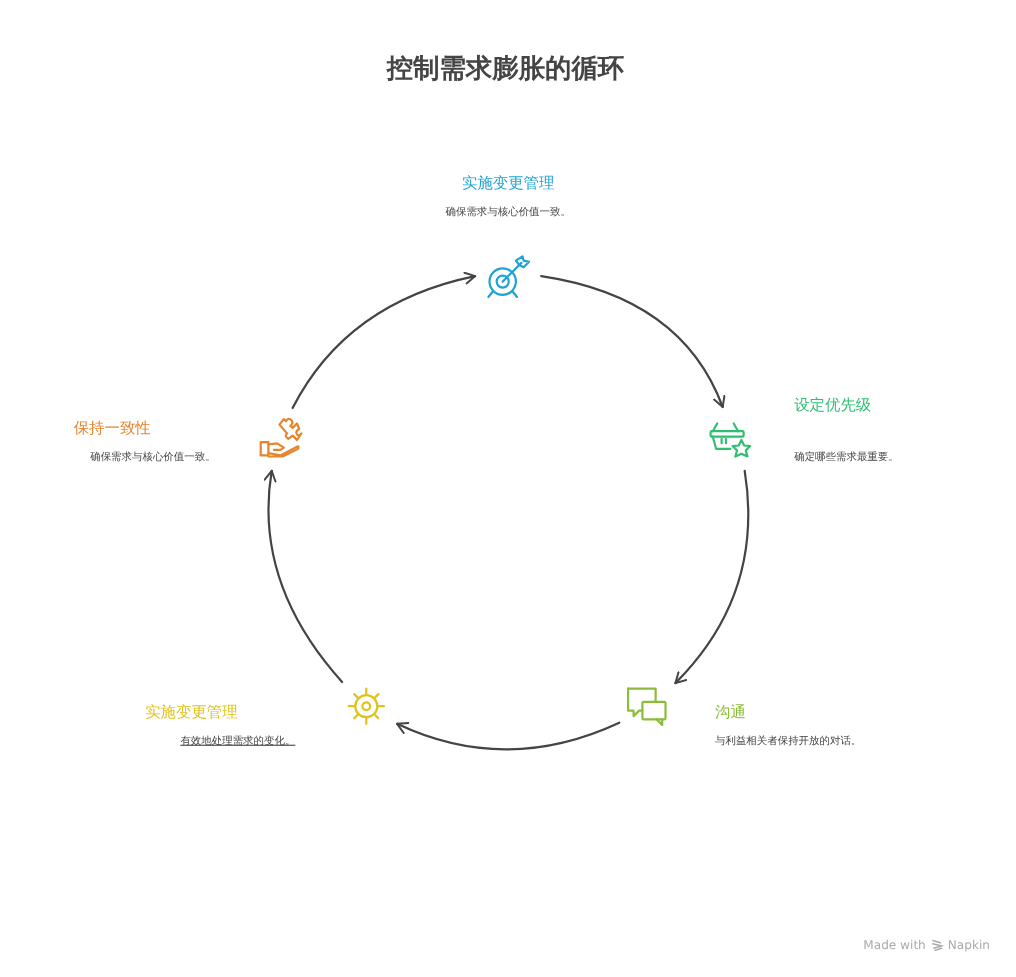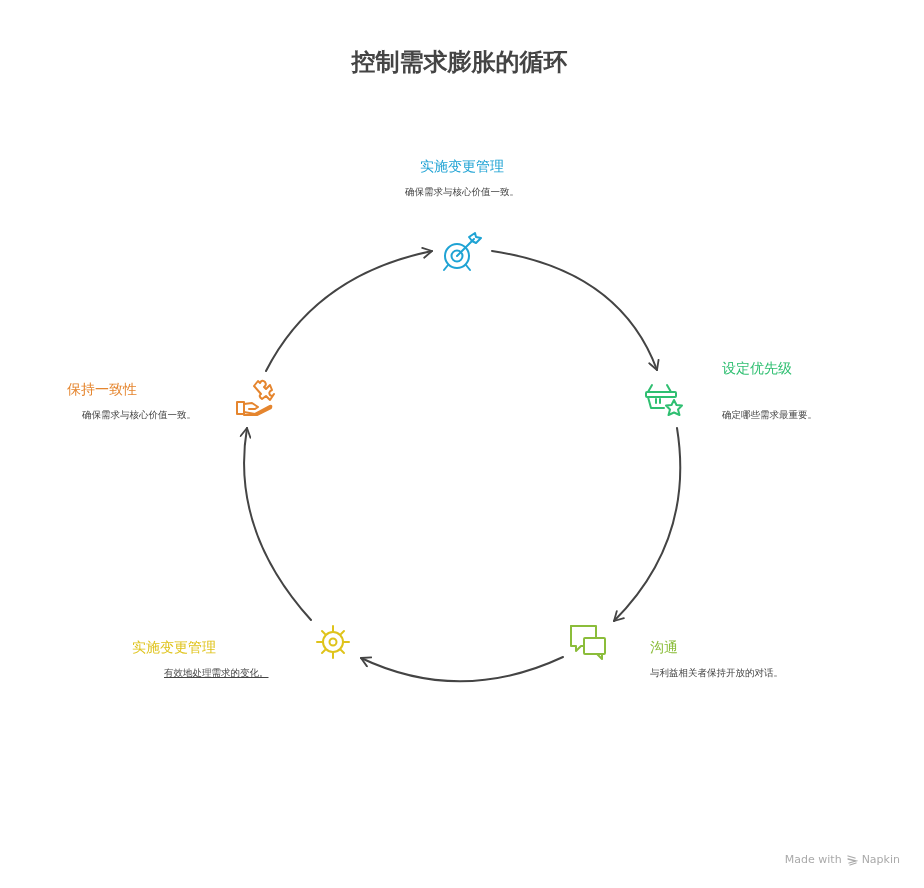--- a/index.html
+++ b/index.html
@@ -6,21 +6,21 @@
     body { width: 924px; height: 888px; position: relative; overflow: hidden;
            font-family: "DejaVu Sans", "Liberation Sans", sans-serif; }
     .title { position: absolute; left: 0; width: 823px; top: 46px; text-align: center;
              font-size: 24px; font-weight: bold; color: #444444; margin-left: 48px; }
     .diagram { position: absolute; left: 0; top: 0; }
     .label { position: absolute; font-size: 14px; white-space: nowrap; }
     .desc { position: absolute; font-size: 9.5px; color: #444444; white-space: nowrap; }
     .right-align { text-align: center; }
     .center-align { text-align: center; }
     .watermark { position: absolute; right: 24px; top: 853px; font-size: 11px; color: #aaaaaa;
-                 display: flex; align-items: center; gap: 4px; }
+                 display: flex; align-items: flex-start; gap: 4px; }
     .watermark svg { display: block; }
   </style>
 </head>
 <body>
 
 <div class="title">控制需求膨胀的循环</div>
 
 <svg class="diagram" width="924" height="888" viewBox="0 0 924 888" xmlns="http://www.w3.org/2000/svg">
   <defs>
     <marker id="arrowhead" viewBox="0 0 12 12" refX="10" refY="6" markerWidth="12" markerHeight="12" markerUnits="userSpaceOnUse" orient="auto">

